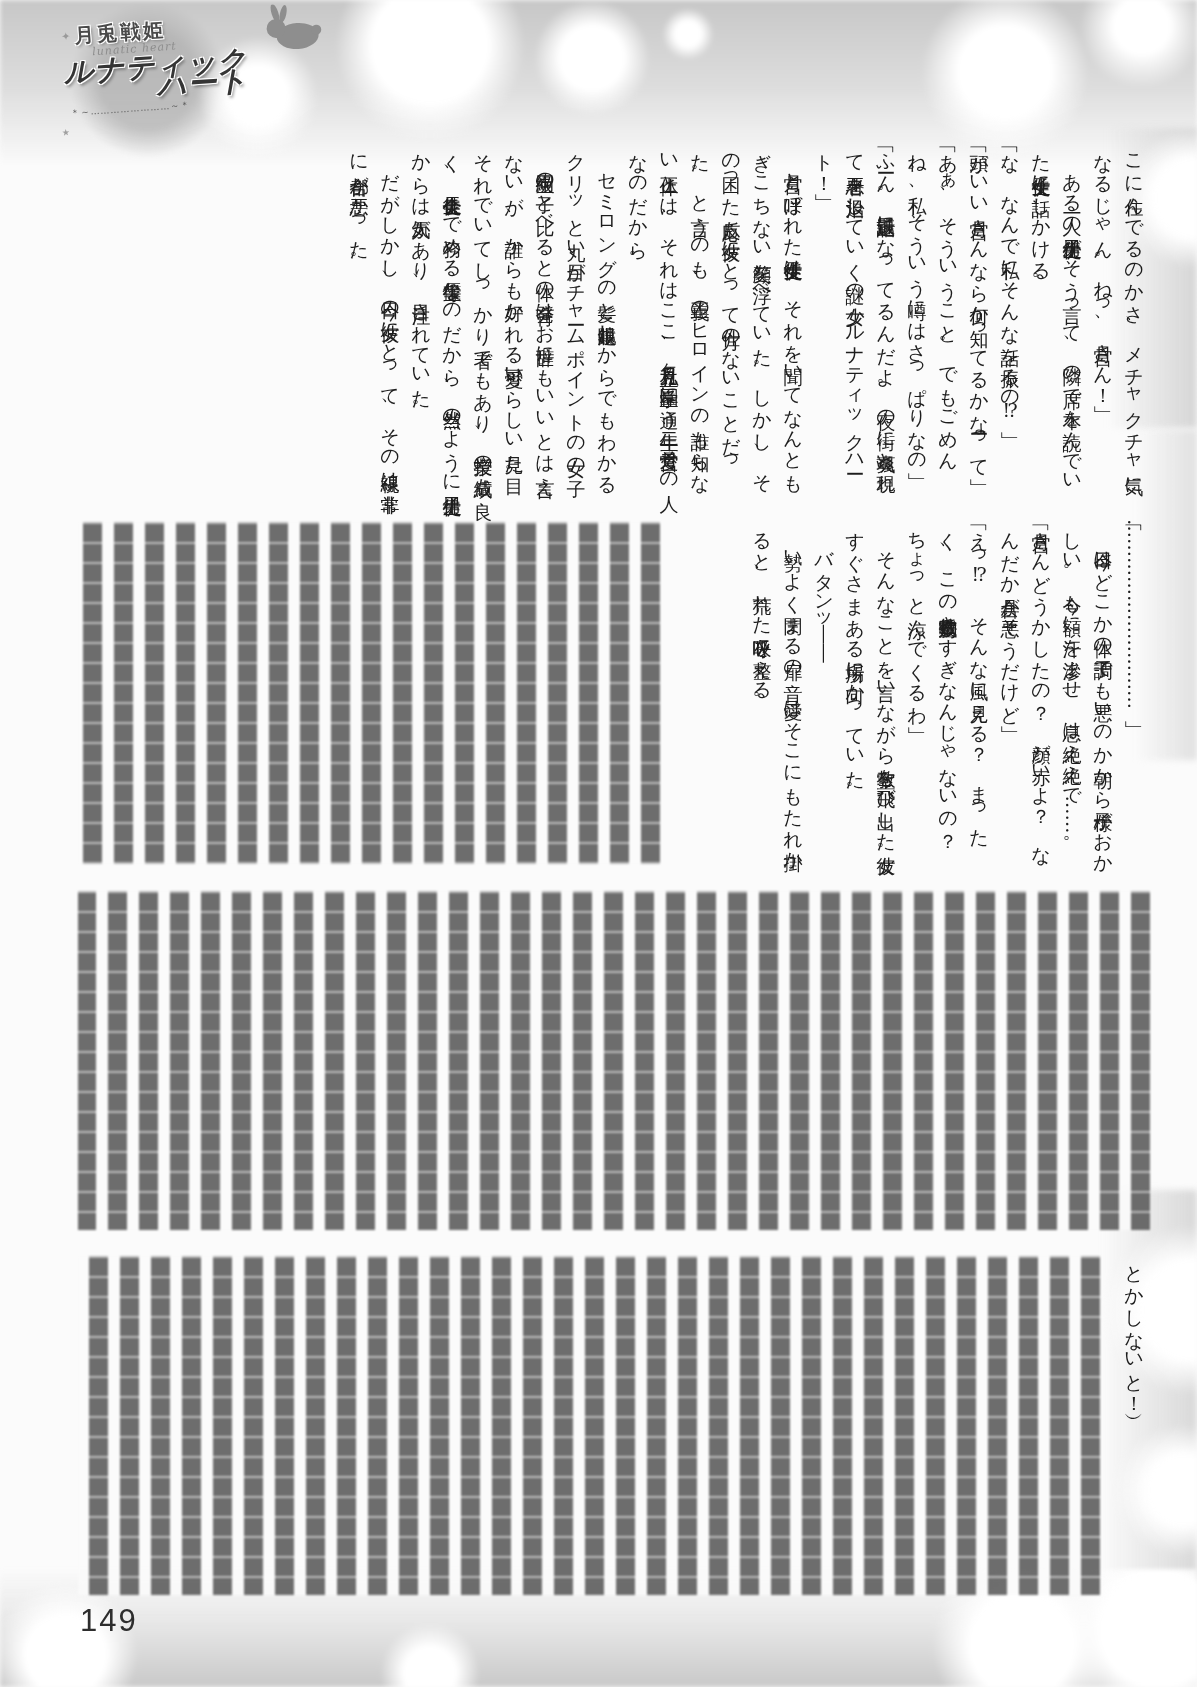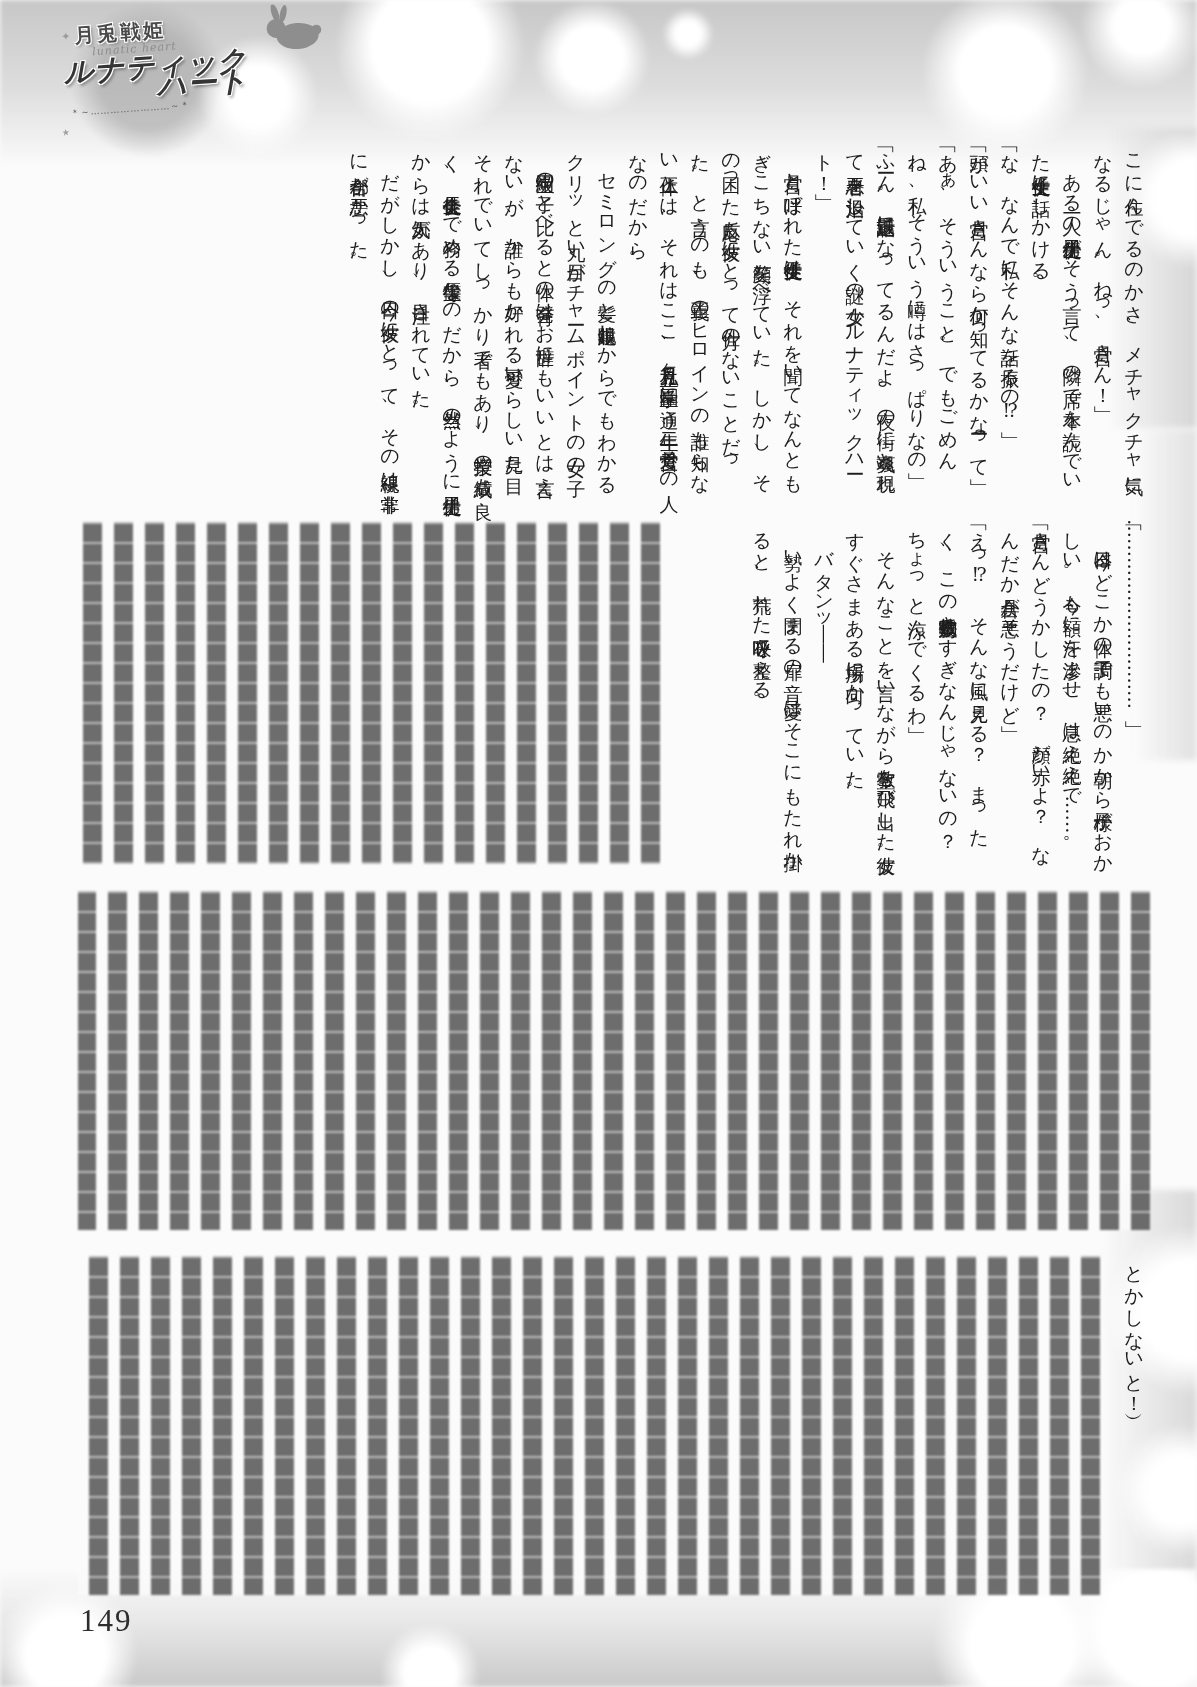--- a/index.html
+++ b/index.html
@@ -103,21 +103,21 @@
       repeating-linear-gradient(to bottom, rgba(251,251,251,.55) 0 2px, rgba(251,251,251,0) 2px 20px),
       repeating-linear-gradient(to left, #4f4f4f 0 19px, #fbfbfb 19px 31px);
     filter:blur(1.1px); opacity:.82;
   }
   .g2{left:0; width:582px;}
   .g3{left:0; width:1072px;}
   .g4{left:0; width:1022px;}
   
   .pagenum{
     position:absolute; left:80px; top:1603px;
-    font-family:Liberation Serif, serif;
+    font-family:Liberation Sans, sans-serif;
     font-size:31px; color:#2d2d2d; letter-spacing:2px;
   }
 </style>
 </head>
 <body>
 
 <div class="page">
 
   <div class="bg bg-top"></div>
   <div class="bg bg-right-upper"></div>

